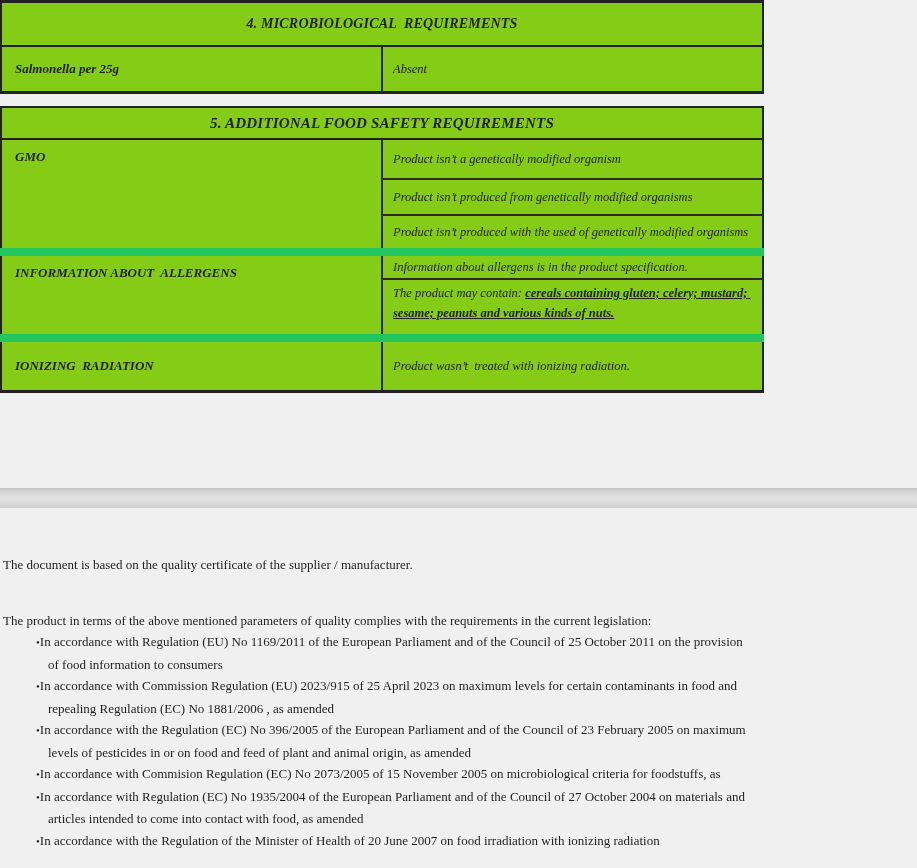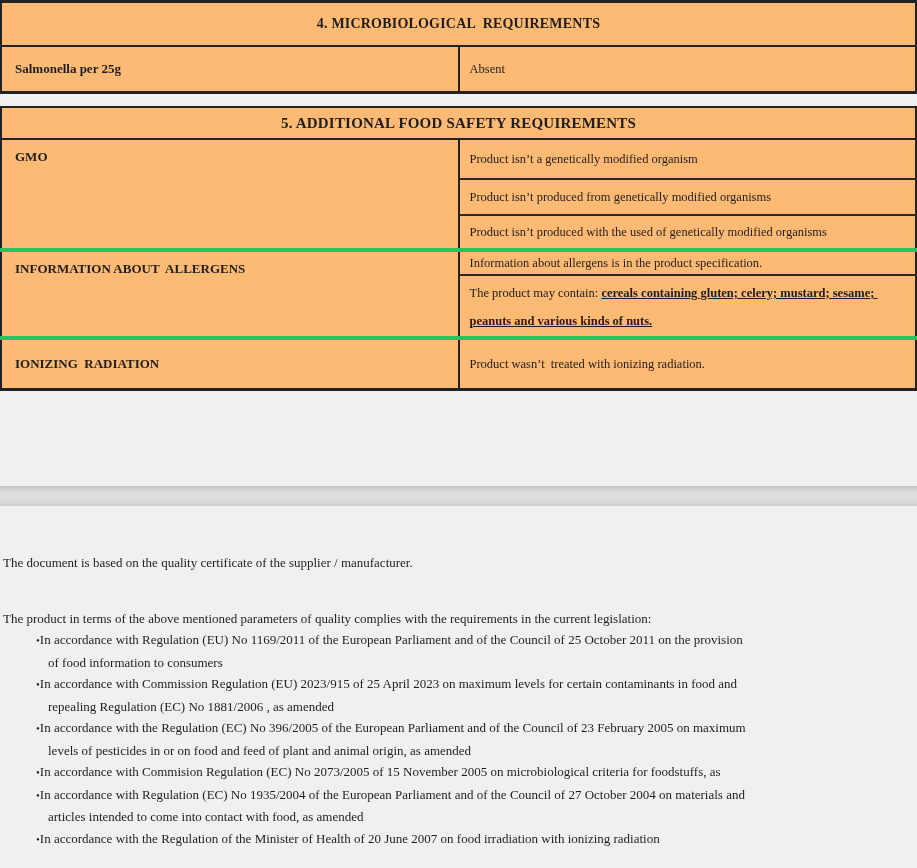--- a/index.html
+++ b/index.html
@@ -13,25 +13,26 @@
     overflow: hidden;
   }
   .doc {
     position: relative;
     width: 917px;
     height: 868px;
   }
 
   
   table {
-    width: 917px;
+    width: 764px;
     border-collapse: collapse;
     table-layout: fixed;
     box-sizing: border-box;
-    background: #fdba74;
+    background: #84cc16;
+    font-style: italic;
   }
   .t4 {
     border: 2px solid #222;
     border-top-width: 3px;
     border-bottom-width: 3px;
   }
   .t5 {
     margin-top: 12px;
     border: 2px solid #222;
     border-bottom-width: 3px;
@@ -59,28 +60,28 @@
     box-sizing: border-box;
   }
   .lab.top { vertical-align: top; padding-top: 9px; }
   .val {
     font-size: 12.5px;
     padding-left: 10px;
     padding-right: 8px;
     white-space: pre-wrap;
   }
   .sub { border-top: 2px solid #2a2a2a; }   
-  .grp td { border-top: 4px solid #22c55e; }   
+  .grp td { border-top: 8px solid #22c55e; }   
 
   .r-salmonella td { height: 42px; }
   .r-gmo1 .val { height: 36px; }
   .r-gmo2 .val { height: 32px; }
   .r-gmo3 .val { height: 30px; }
   .r-alg1 .val { height: 20px; font-size: 12.5px; }
-  .r-alg2 .val { height: 50px; line-height: 28px; vertical-align: top; padding-top: 3px; }
+  .r-alg2 .val { height: 50px; line-height: 20px; vertical-align: top; padding-top: 3px; }
   .r-ion td { height: 46px; border-radius: 7px; }
 
   .emph {
     font-weight: bold;
     text-decoration: underline;
   }
 
   
   .sep-bar {
     margin-top: 95px;

